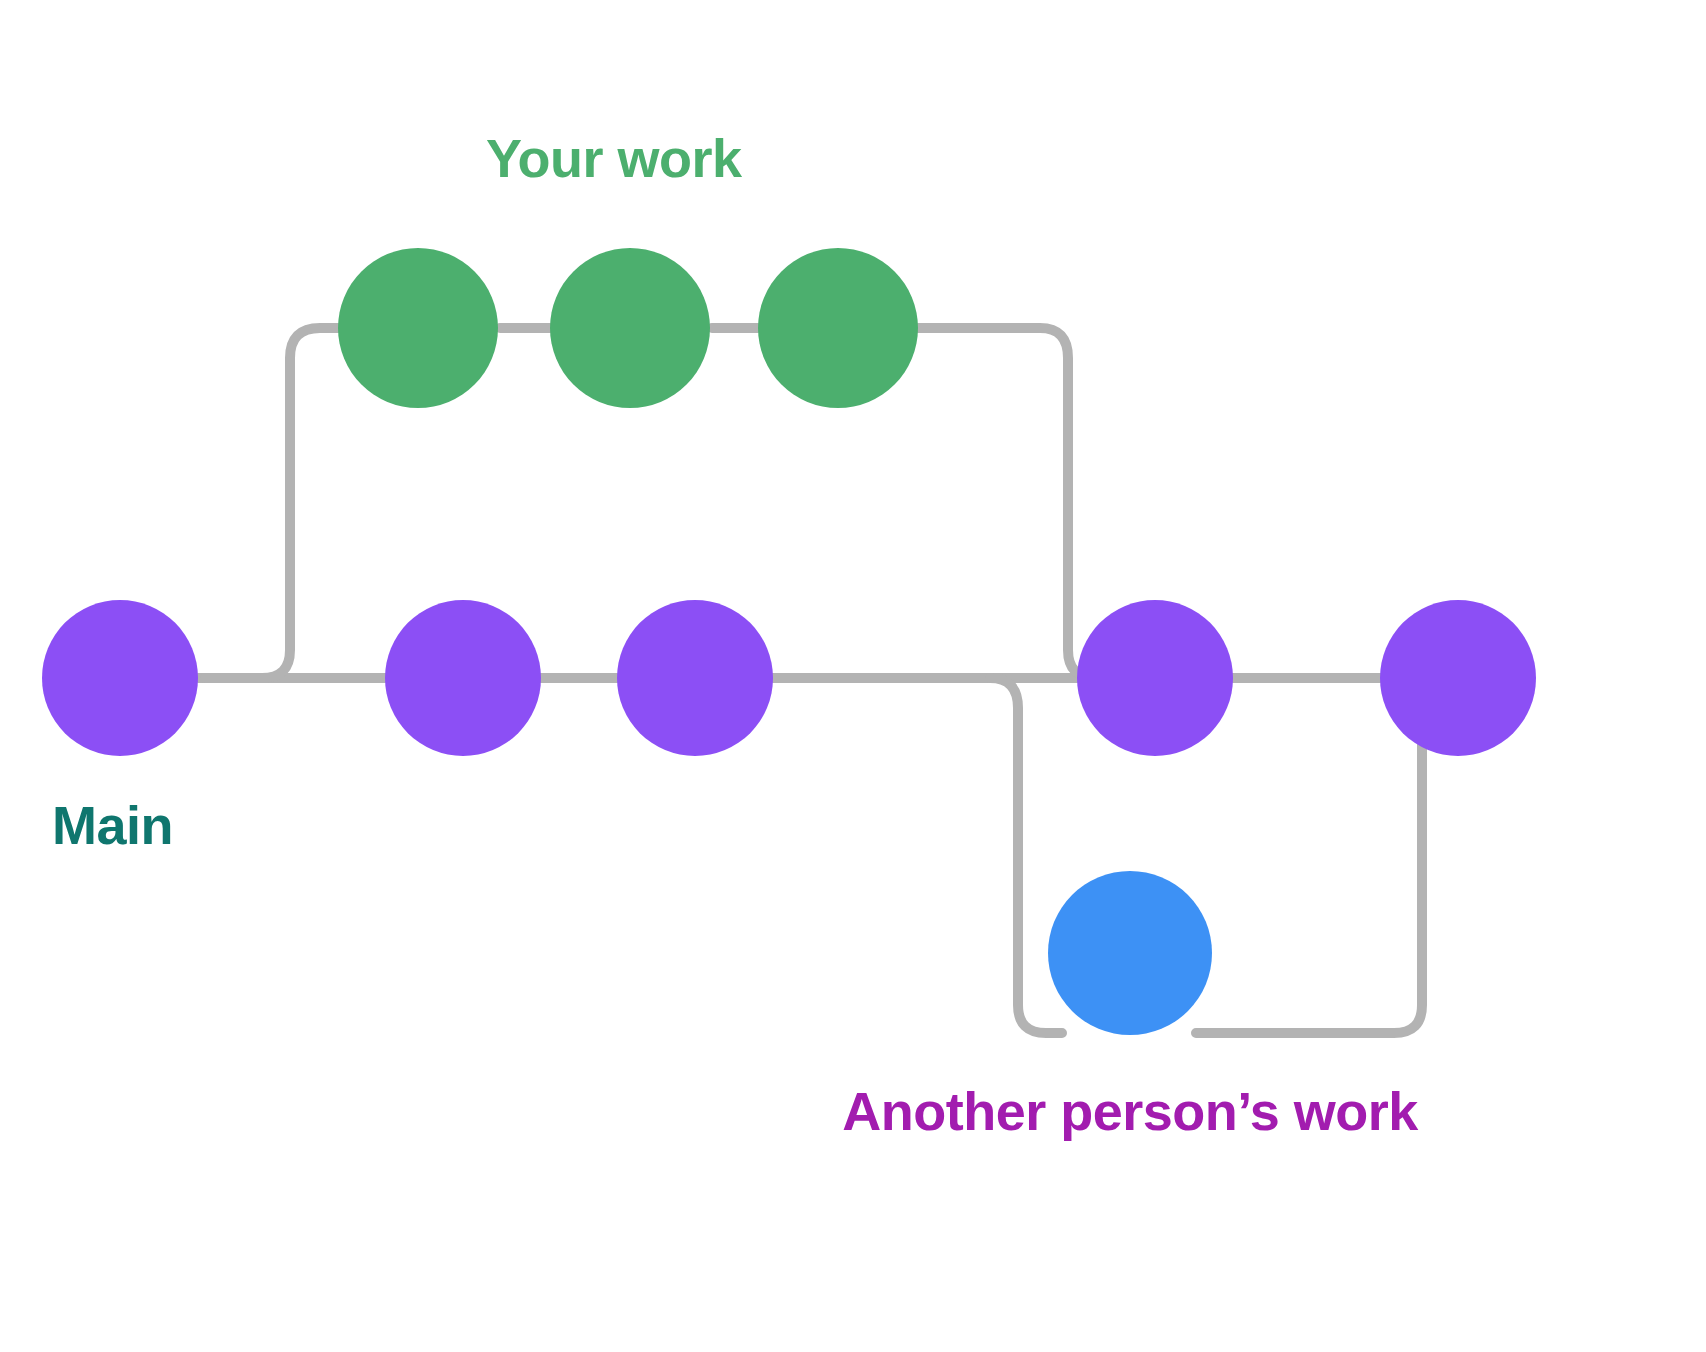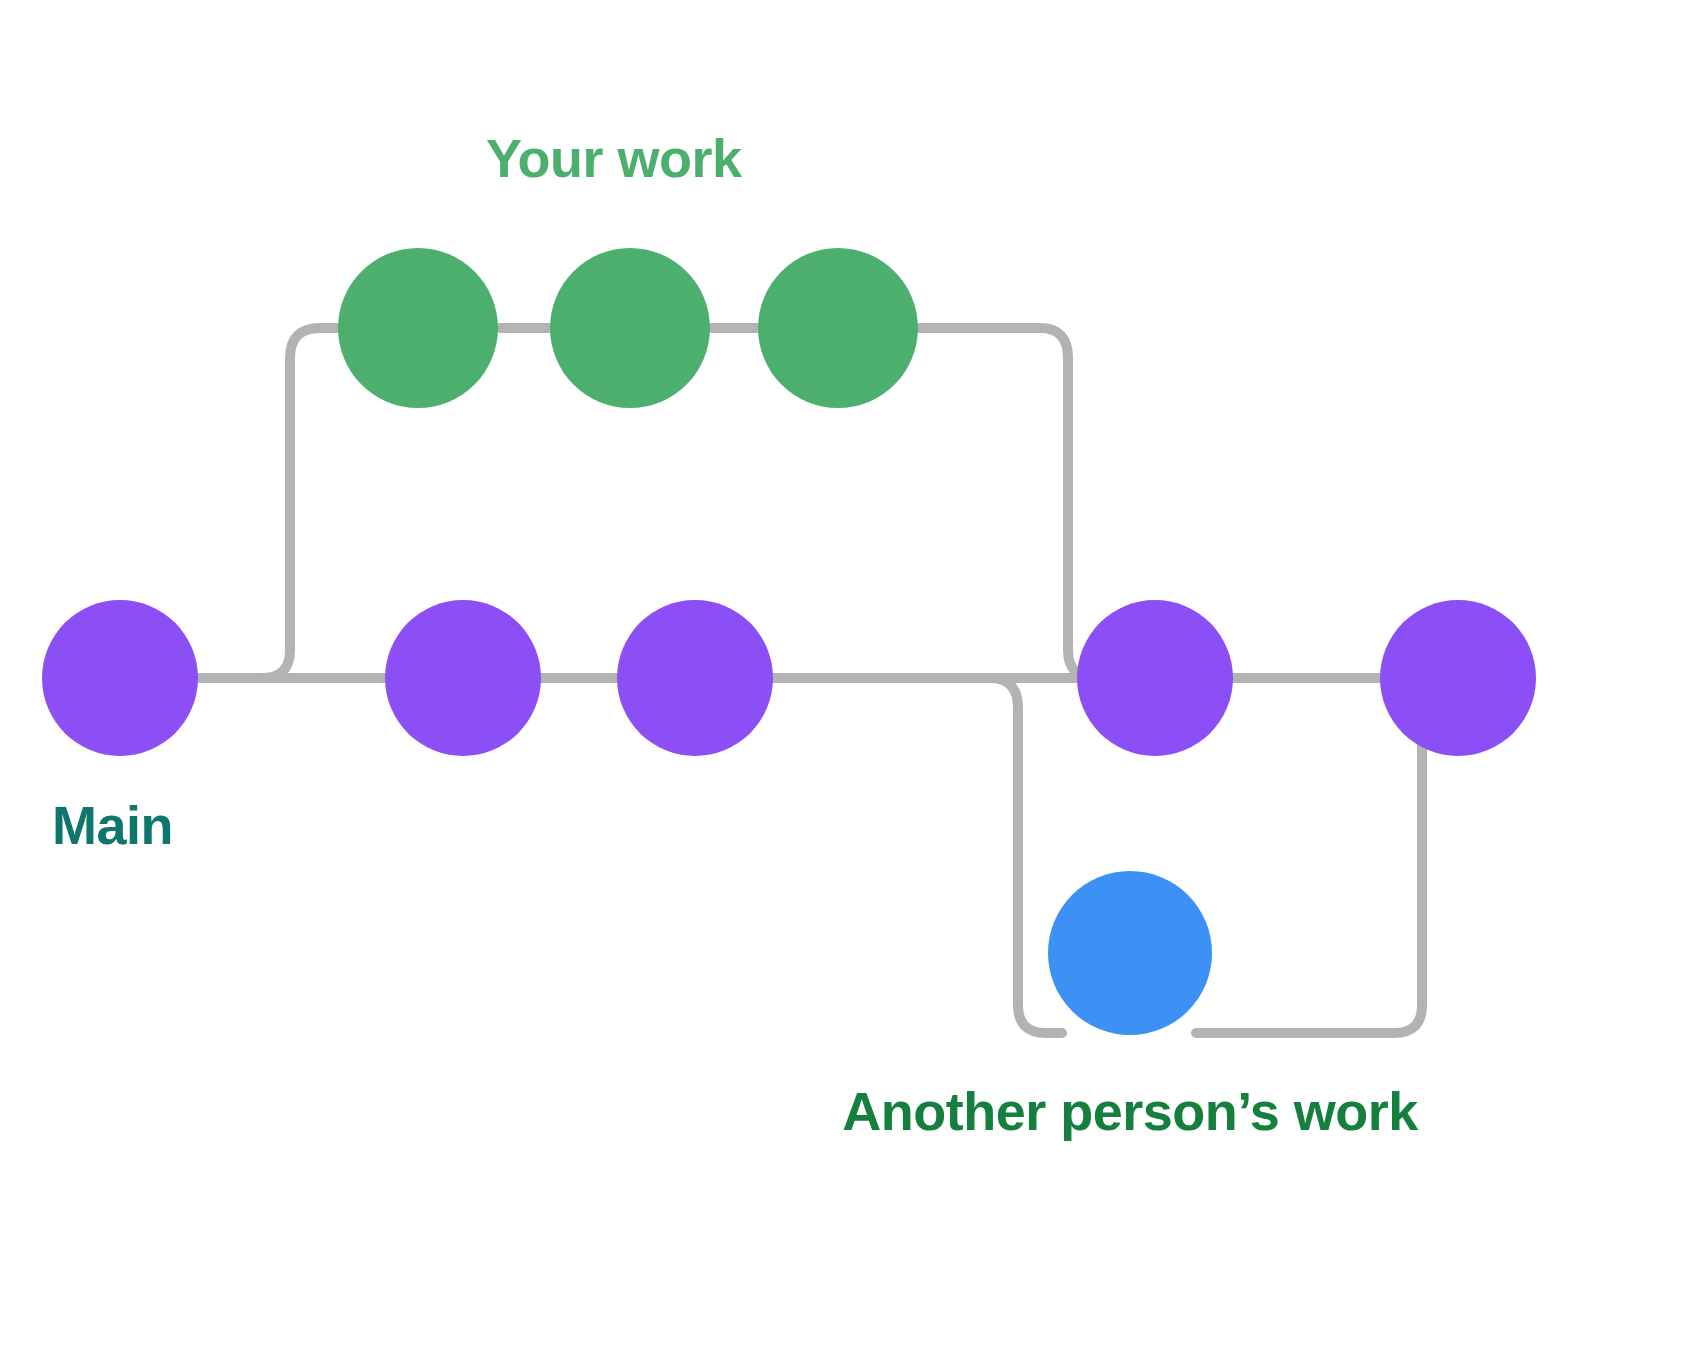--- a/index.html
+++ b/index.html
@@ -36,15 +36,15 @@
   <div class="node" style="left:338px;top:215px;width:160px;height:160px;background:#4caf6e;"></div>
   <div class="node" style="left:550px;top:215px;width:160px;height:160px;background:#4caf6e;"></div>
   <div class="node" style="left:758px;top:215px;width:160px;height:160px;background:#4caf6e;"></div>
 
   <div class="node" style="left:1048px;top:838px;width:164px;height:164px;background:#3d91f5;"></div>
 
   <div class="label" id="lbl-your-work" style="left:486px;top:98px;color:#4caf6e;">Your work</div>
 
   <div class="label" id="lbl-main" style="left:52px;top:765px;color:#0f766e;">Main</div>
 
-  <div class="label" id="lbl-other" style="left:820px;top:1046px;color:#15803d;">Another person’s work</div>
+  <div class="label" id="lbl-other" style="left:820px;top:1046px;color:#a21caf;">Another person’s work</div>
 
 </div>
 
 </body></html>

